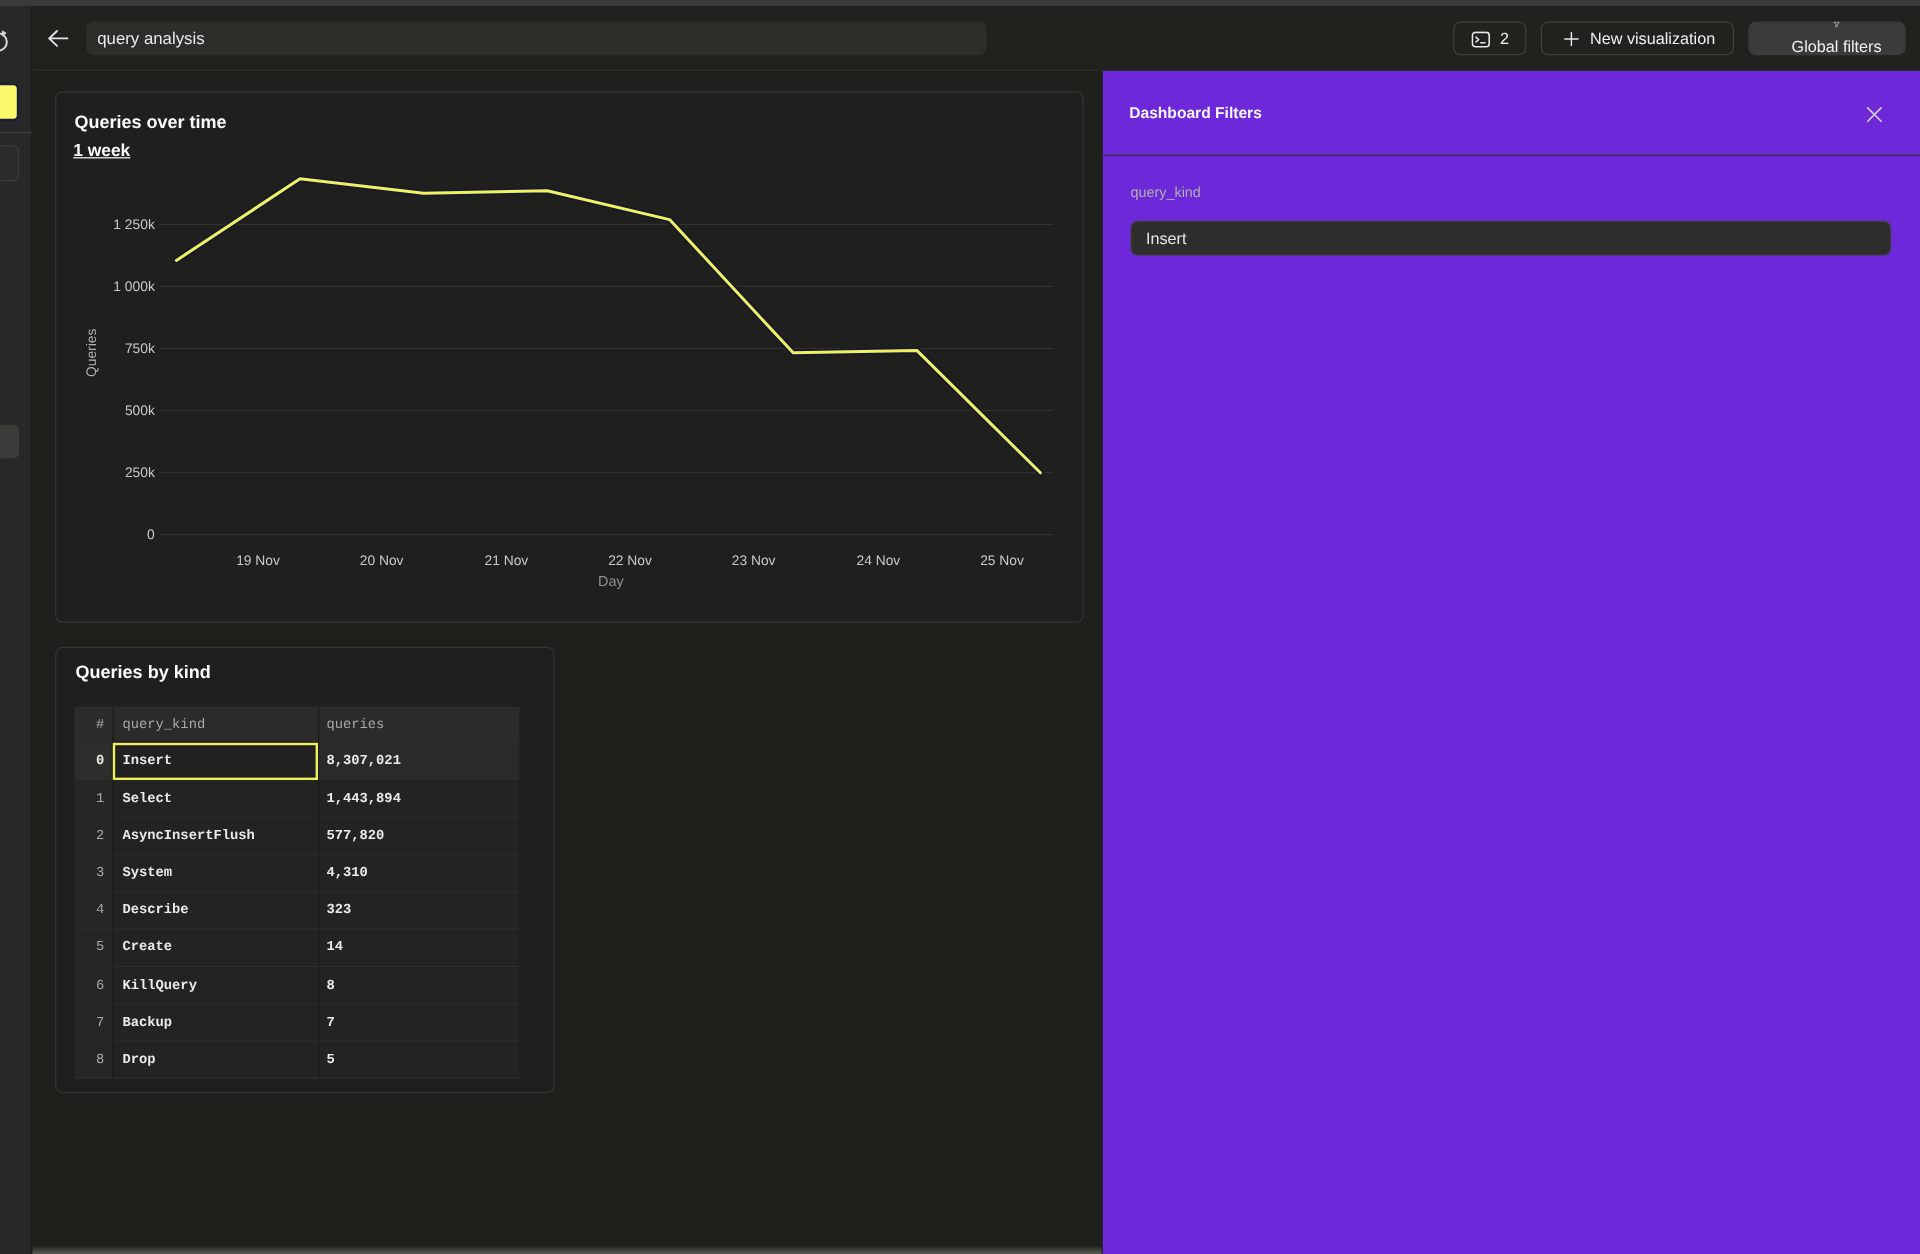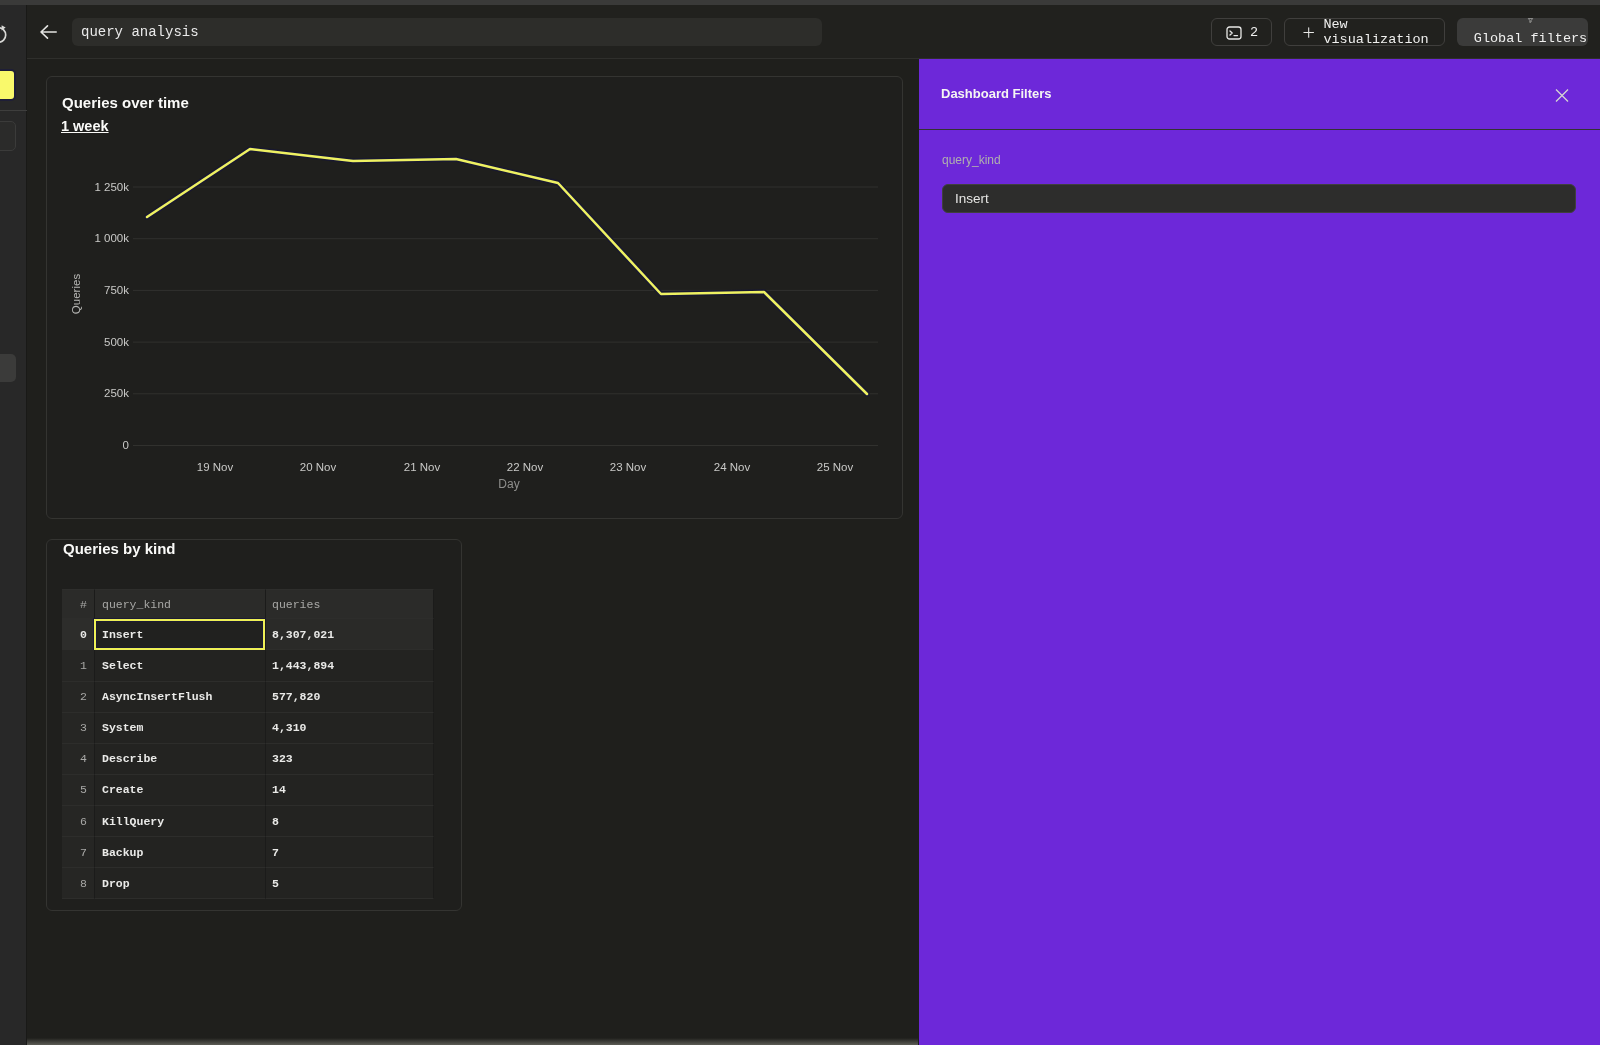--- a/index.html
+++ b/index.html
@@ -13,21 +13,21 @@
 
   
   #rail { left:0; top:5px; width:27px; height:1040px; background:#282828; border-right:1px solid #191917; }
   #rail .tile { position:absolute; left:-9px; width:25px; border-radius:5px; }
   #tileY { top:64px; height:32px; background:#f9f96b; border:2px solid #1e1e38; }
   #tile2 { top:116px; height:30px; background:#2b2b2a; border:1px solid #3b3b3a; }
   #tile3 { top:349px; height:28px; background:#3b3b3a; }
   #raildiv { position:absolute; left:0; top:105px; width:27px; height:1px; background:#3e3e3d; }
 
   
-  #topbar { left:27px; top:5px; width:1573px; height:54px; background:#21211e; border-bottom:1px solid #2f2f2c;font-family:Liberation Mono, monospace; }
+  #topbar { left:27px; top:5px; width:1573px; height:54px; background:#21211e; border-bottom:1px solid #2f2f2c; }
   #backarrow { position:absolute; left:11px; top:16px; width:22px; height:22px; }
   #searchbox { position:absolute; left:45px; top:13px; width:750px; height:28px; background:#2d2d2a;
     border-radius:6px; line-height:28px; padding-left:9px; font-size:14px; color:#eaeaea; }
   .tbtn { position:absolute; top:13px; height:28px; border-radius:6px; display:flex; align-items:center;
     font-size:13.5px; color:#f0f0ef; }
   #btn1 { left:1184px; width:61px; border:1px solid #403f3d; padding-left:14px; gap:8px; }
   #btn2 { left:1257px; width:161px; border:1px solid #403f3d; padding-left:18px; gap:9px; }
   #btn3 { left:1430px; width:131px; background:#3b3b3a; padding-left:16px; gap:8px;flex-direction:column; }
 
   
@@ -98,21 +98,21 @@
           <text x="685" y="394">24 Nov</text>
           <text x="788" y="394">25 Nov</text>
         </g>
         <text x="462" y="411" font-size="12" fill="#8f8f8d" text-anchor="middle">Day</text>
         <text x="33" y="217" font-size="11.5" fill="#b5b5b3" text-anchor="middle" transform="rotate(-90 33 217)">Queries</text>
         <polyline points="100,140 203,72 306,84 409,82 511,106 614,217 717,215 820,317" fill="none" stroke="#181830" stroke-width="5.5" stroke-linejoin="round" stroke-linecap="round"></polyline>
         <polyline points="100,140 203,72 306,84 409,82 511,106 614,217 717,215 820,317" fill="none" stroke="#eef162" stroke-width="2.5" stroke-linejoin="round" stroke-linecap="round"></polyline>
       </svg>
     </div>
     <div id="tablecard" class="card">
-      <div class="cardtitle" style="top:0;text-align:center;">Queries by kind</div>
+      <div class="cardtitle" style="top:12px;text-align:center;">Queries by kind</div>
       <div id="tbl">
         <div class="trow hdr">
             <div class="c0">#</div>
             <div class="c1">query_kind</div>
             <div class="c2">queries</div>
           </div>
         <div class="trow sel">
             <div class="c0">0</div>
             <div class="c1">Insert</div>
             <div class="c2">8,307,021</div>

